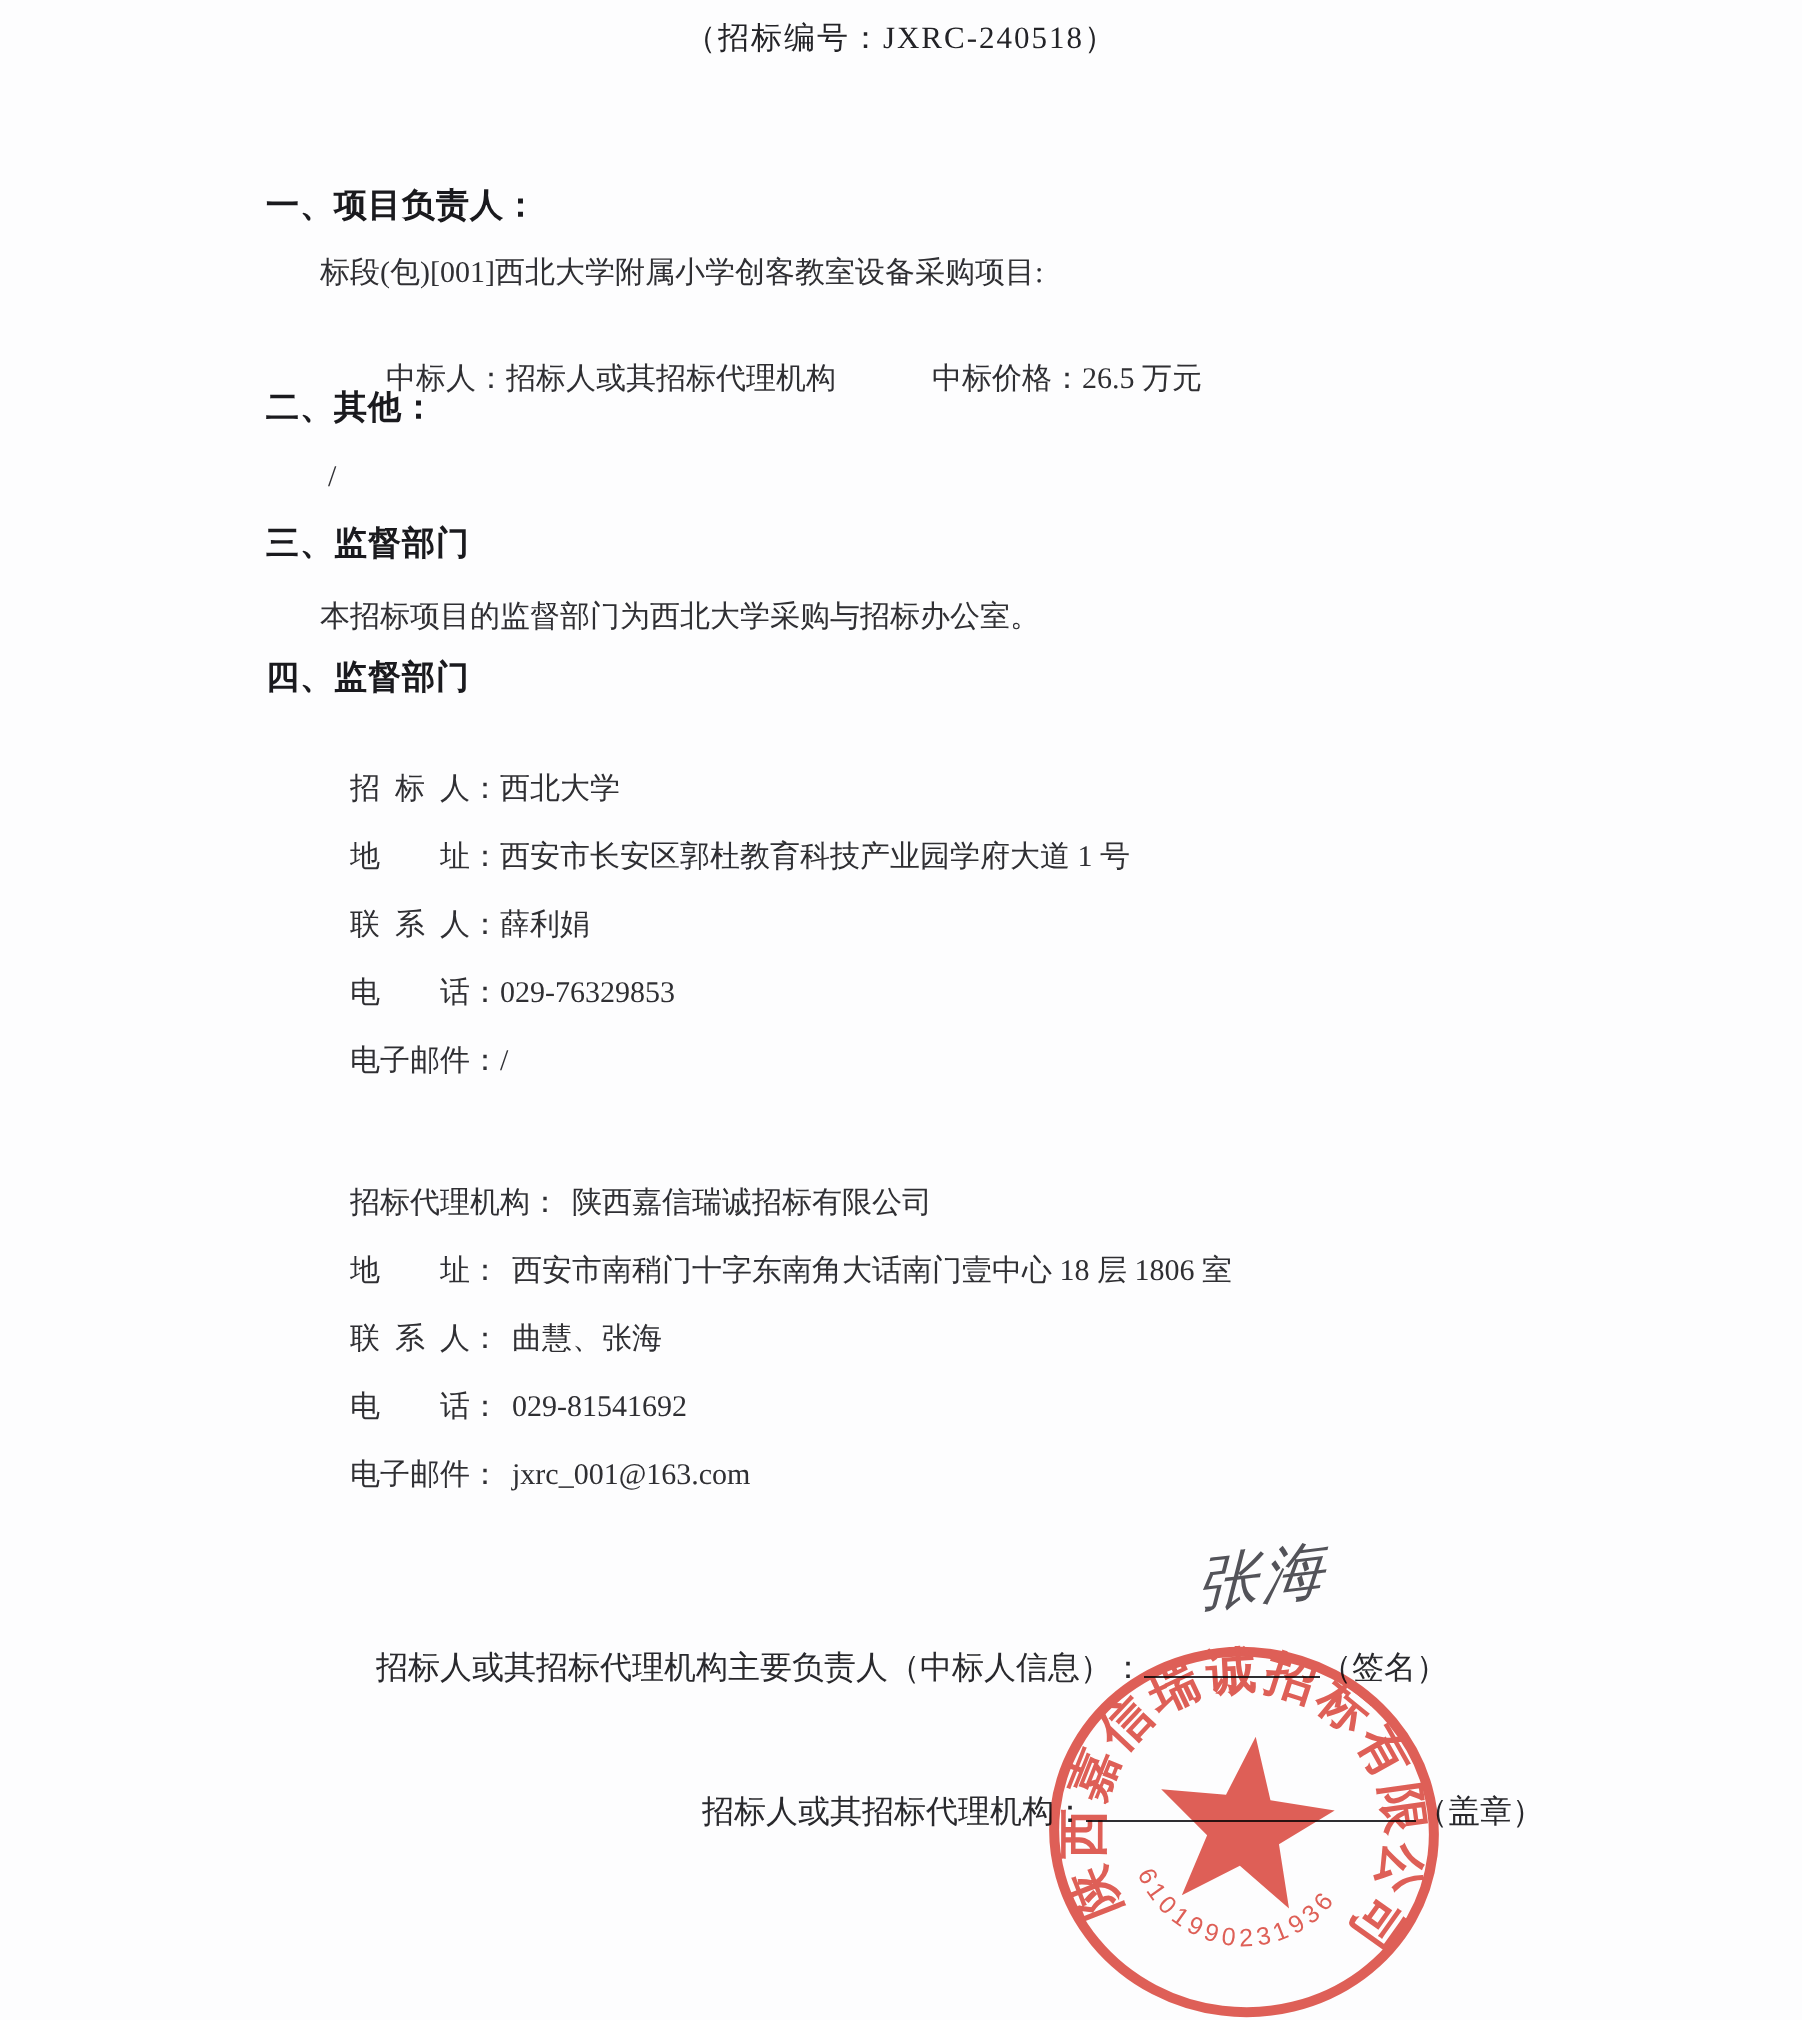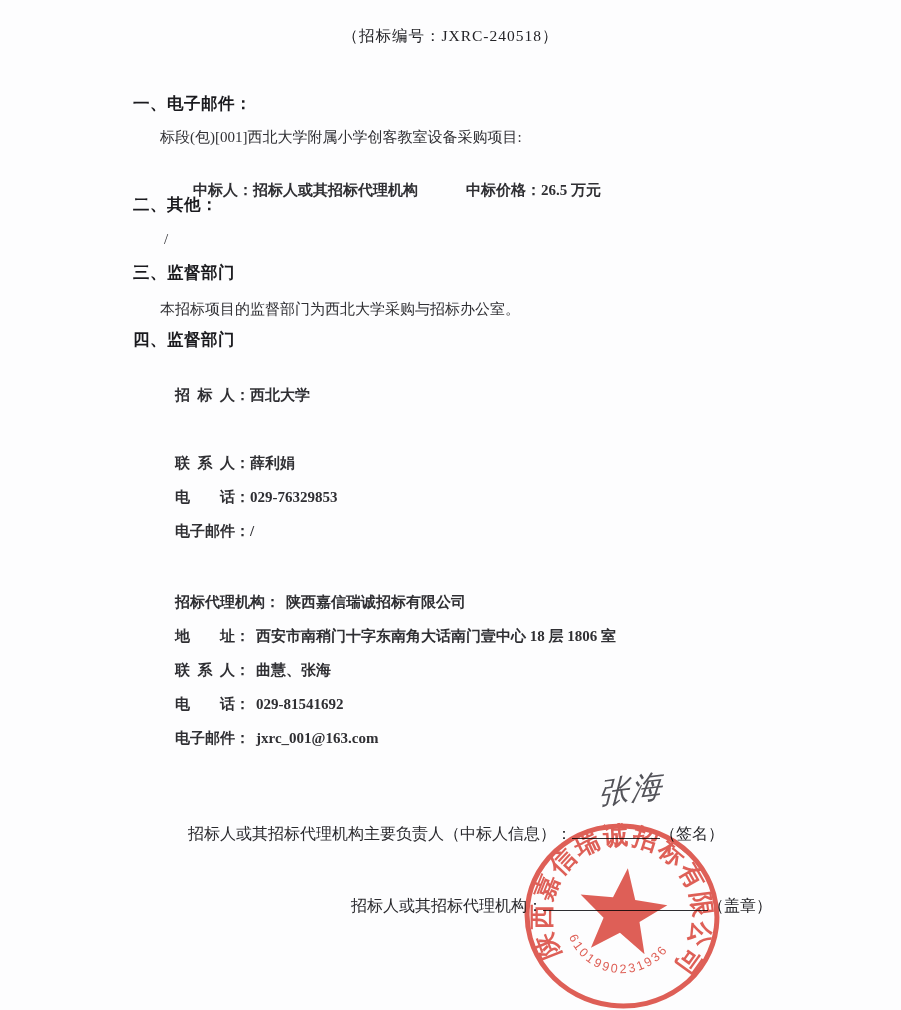--- a/index.html
+++ b/index.html
@@ -6,26 +6,26 @@
   .page{
     position:relative;
     width:901px;height:1010px;
     margin:0 auto;
     background:#fdfdfe;
     overflow:hidden;
     font-family:"Liberation Serif","DejaVu Serif",serif;
     font-size:15px;line-height:20px;color:#2f2f33;
   }
   .line{position:absolute;white-space:pre;}
-  .center{left:0;right:0;text-align:center;letter-spacing:1px;color:#232327;font-size:15.5px;margin-top:16px;}
+  .center{left:0;right:0;text-align:center;letter-spacing:1px;color:#232327;font-size:15.5px;}
   .heading{
     font-family:"Liberation Sans","DejaVu Sans",sans-serif;
     font-weight:700;font-size:16.5px;color:#1a1a1e;letter-spacing:.5px;
   }
-  .lbl,.val{white-space:pre;font-weight:bold;}
+  .lbl,.val{white-space:pre;}
   .agency-val{padding-left:6px;}
   .gap{display:inline-block;width:48px;}
   .uline{
     display:inline-block;vertical-align:baseline;
     border-bottom:1.6px solid #2e2e32;height:14px;
   }
   .uline-sig{width:88px;}
   .uline-org{width:165px;}
   .sigline{font-size:16px;color:#29292d;}
   .handwriting{
@@ -49,36 +49,39 @@
   .company-arc{font-size:25px;letter-spacing:2px;}
   .code-arc{font-size:12.5px;letter-spacing:2.5px;font-weight:400;}
 </style>
 </head>
 <body>
 
 <div class="page">
 
   <div class="line center" style="top:10px">（招标编号：JXRC-240518）</div>
 
-  <div class="line heading" style="top:93px;left:133px">一、电子邮件：</div>
+  <div class="line heading" style="top:93px;left:133px">一、项目负责人：</div>
   <div class="line" style="top:127px;left:160px">标段(包)[001]西北大学附属小学创客教室设备采购项目:</div>
   <div class="line" style="top:160px;left:178px">
     <span class="lbl">中标人：</span><span class="val">招标人或其招标代理机构</span><span class="gap"></span><span class="lbl">中标价格：</span><span class="val">26.5 万元</span>
   </div>
 
   <div class="line heading" style="top:194px;left:133px">二、其他：</div>
   <div class="line" style="top:229px;left:164px">/</div>
 
   <div class="line heading" style="top:262px;left:133px">三、监督部门</div>
   <div class="line" style="top:299px;left:160px">本招标项目的监督部门为西北大学采购与招标办公室。</div>
 
   <div class="line heading" style="top:329px;left:133px">四、监督部门</div>
 
   <div class="line" style="top:365px;left:160px">
     <span class="lbl">招  标  人：</span><span class="val">西北大学</span>
+  </div>
+  <div class="line" style="top:399px;left:160px">
+    <span class="lbl">地        址：</span><span class="val">西安市长安区郭杜教育科技产业园学府大道 1 号</span>
   </div>
   <div class="line" style="top:433px;left:160px">
     <span class="lbl">联  系  人：</span><span class="val">薛利娟</span>
   </div>
   <div class="line" style="top:467px;left:160px">
     <span class="lbl">电        话：</span><span class="val">029-76329853</span>
   </div>
   <div class="line" style="top:501px;left:160px">
     <span class="lbl">电子邮件：</span><span class="val">/</span>
   </div>

